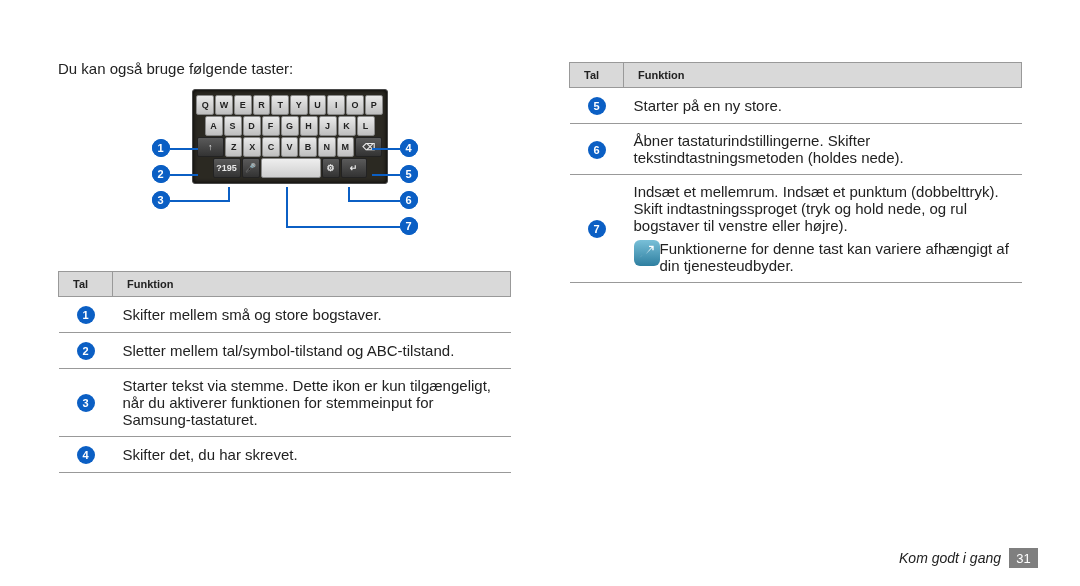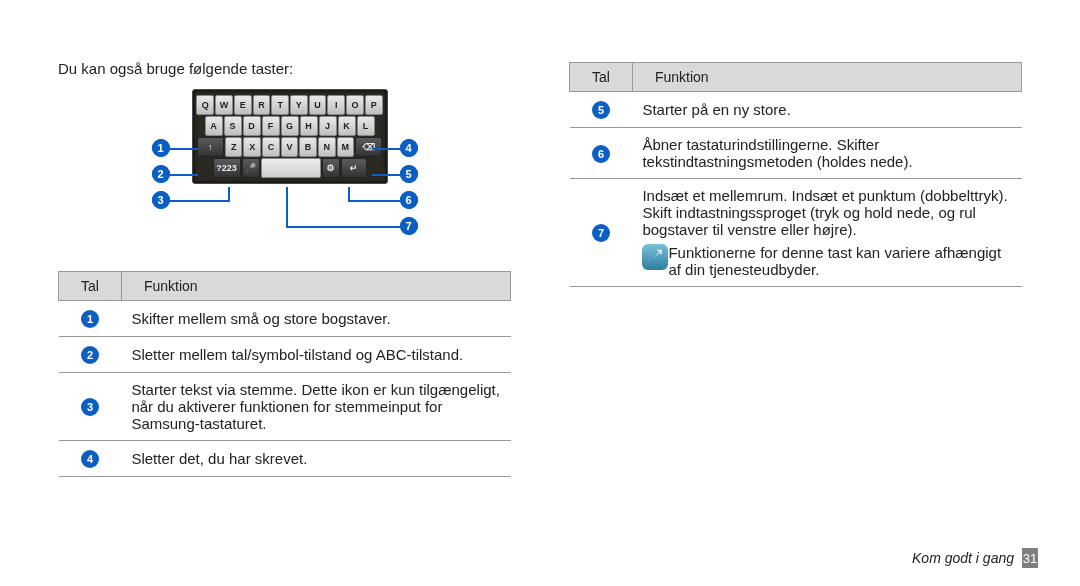--- a/index.html
+++ b/index.html
@@ -12,29 +12,29 @@
   .krow{display:flex;justify-content:center;gap:1px;margin:1px 0}
   .key{width:16px;height:18px;background:linear-gradient(#e9e9e9,#bfbfbf);border:1px solid #888;border-radius:2px;font-size:9px;font-weight:bold;display:flex;align-items:center;justify-content:center;color:#222}
   .key.dark{background:linear-gradient(#5a5a5a,#333);color:#e8e8e8;border-color:#222}
   .key.wide{width:26px}
   .key.space{width:58px;background:linear-gradient(#eee,#cfcfcf)}
   .key.return{width:24px}
   .badge{position:absolute;width:18px;height:18px;border-radius:50%;background:#0b5fc4;color:#fff;font-size:11px;font-weight:bold;display:flex;align-items:center;justify-content:center;box-shadow:0 0 0 2px #0b5fc4 inset}
   .connector{position:absolute;background:#0b5fc4;height:2px}
   .connector.v{width:2px;height:auto}
   table.fn{width:100%;border-collapse:collapse;margin-top:6px}
-  table.fn th{background:#d9d9d9;text-align:left;font-weight:normal;padding:6px 22px;border:1px solid #999;font-size:14px}
+  table.fn th{background:#d9d9d9;text-align:left;font-weight:bold;padding:6px 14px;border:1px solid #999;font-size:11px}
   table.fn td{padding:8px 10px;border-top:1px solid #999;border-bottom:1px solid #999;font-size:15px;vertical-align:middle}
   table.fn td.num{width:34px;text-align:center}
   .nbadge{display:inline-flex;width:18px;height:18px;border-radius:50%;background:#0b5fc4;color:#fff;font-size:11px;font-weight:bold;align-items:center;justify-content:center}
   .notebox{display:flex;align-items:flex-start;margin-top:6px}
   .noteicon{width:26px;height:26px;border-radius:6px;background:linear-gradient(#79c0d8,#2e7fa0);display:flex;align-items:center;justify-content:center;flex:0 0 auto}
   .noteicon svg{width:16px;height:16px}
   .footer{position:absolute;right:42px;bottom:18px;display:flex;align-items:center;gap:8px;font-style:italic;font-size:14px}
-  .pagenum{background:#7f7f7f;color:#fff;font-style:normal;display:inline-flex;align-items:center;justify-content:center;width:16px;height:20px;font-size:13px}
+  .pagenum{background:#7f7f7f;color:#fff;font-style:normal;display:inline-flex;align-items:center;justify-content:center;width:29px;height:20px;font-size:13px}
 </style>
 </head>
 <body>
 
 <div class="page">
 
   <div class="col">
     <p class="intro">Du kan også bruge følgende taster:</p>
 
     <div class="kbd-wrap">
@@ -69,21 +69,21 @@
               <div class="key ">Z</div>
               <div class="key ">X</div>
               <div class="key ">C</div>
               <div class="key ">V</div>
               <div class="key ">B</div>
               <div class="key ">N</div>
               <div class="key ">M</div>
               <div class="key dark wide">⌫</div>
             </div>
           <div class="krow" id="kr4">
-              <div class="key dark wide">?223</div>
+              <div class="key dark wide">?195</div>
               <div class="key dark">🎤</div>
               <div class="key space"></div>
               <div class="key dark">⚙</div>
               <div class="key dark return">↵</div>
             </div>
         </div>
 
         <span class="badge" style="left:0;top:50px">1</span>
         <span class="badge" style="left:0;top:76px">2</span>
         <span class="badge" style="left:0;top:102px">3</span>
@@ -122,21 +122,21 @@
           <tr>
             <td class="num"><span class="nbadge">2</span></td>
             <td>Sletter mellem tal/symbol-tilstand og ABC-tilstand.</td>
           </tr>
           <tr>
             <td class="num"><span class="nbadge">3</span></td>
             <td>Starter tekst via stemme. Dette ikon er kun tilgængeligt, når du aktiverer funktionen for stemmeinput for Samsung-tastaturet.</td>
           </tr>
           <tr>
             <td class="num"><span class="nbadge">4</span></td>
-            <td>Sletter det, du har skrevet.</td>
+            <td>Skifter det, du har skrevet.</td>
           </tr>
         </tbody>
     </table>
   </div>
 
   <div class="col">
     <table class="fn">
       <thead>
         <tr>
           <th>Tal</th>

